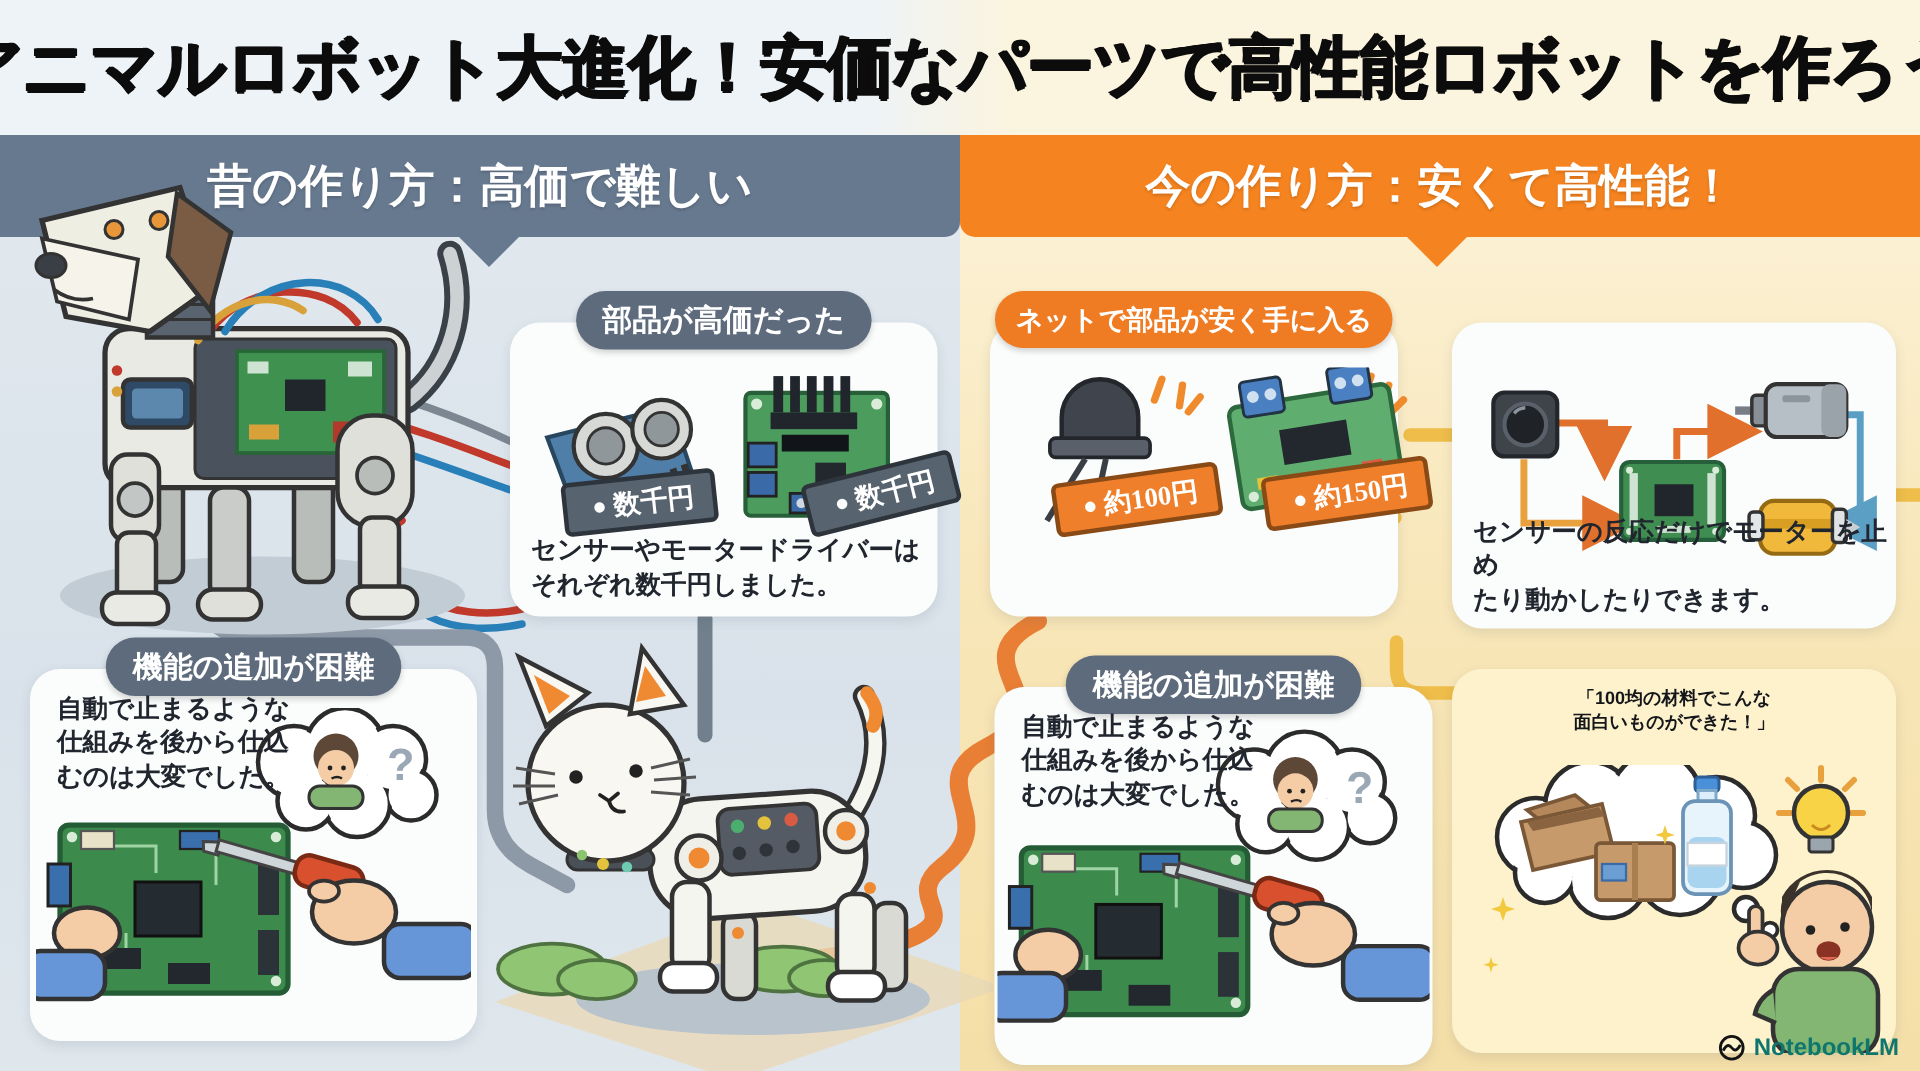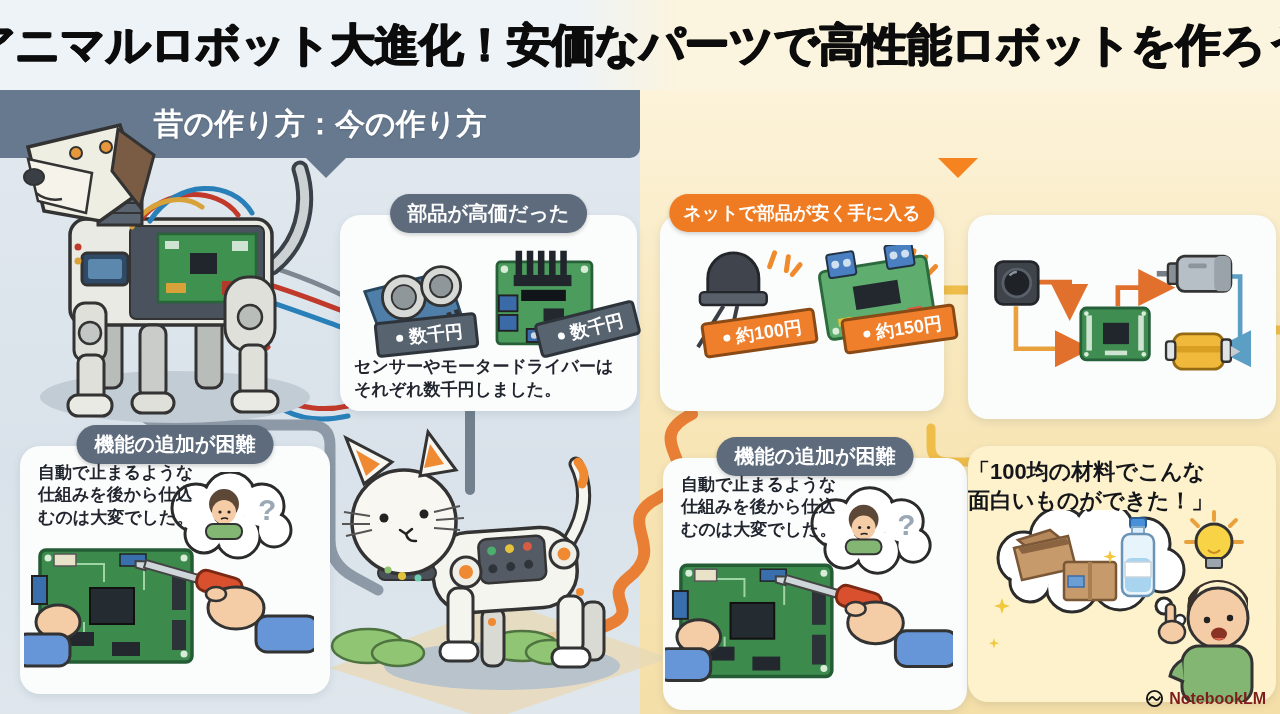--- a/index.html
+++ b/index.html
@@ -26,46 +26,46 @@
     border-left:20px solid transparent;border-right:20px solid transparent;}
   .notch.old{left:306px;border-top:20px solid #67798f;}
   .notch.new{left:938px;border-top:20px solid #f5831f;}
   
   .connectors{position:absolute;left:0;top:90px;z-index:1;}
   
   .dog{position:absolute;left:0;top:95px;z-index:1;}
   .cat{position:absolute;left:330px;top:420px;z-index:2;}
   
   .card{position:absolute;background:#fbfcfc;border-radius:20px;z-index:2;
-    box-shadow:0 3px 8px rgba(60,70,90,.12);padding-left:12px;}
+    box-shadow:0 3px 8px rgba(60,70,90,.12);}
   .card.yellow{background:#fdf2cc;}
   .badge{position:absolute;top:-21px;left:50%;transform:translateX(-50%);
     color:#fff;font-weight:900;font-size:20px;white-space:nowrap;
     padding:6px 18px;border-radius:24px;box-shadow:0 2px 4px rgba(0,0,0,.18);}
   .badge.slate{background:#5d6b7c;}
   .badge.orange{background:#ef7b23;}
   .badge.sm{font-size:18px;padding:7px 14px;}
   .caption{position:absolute;font-size:17px;font-weight:800;color:#20252e;
     line-height:1.32;white-space:pre-line;}
   
   .tag{position:absolute;color:#fff;font-weight:900;font-size:18px;white-space:nowrap;
     padding:3px 12px 3px 18px;border-radius:5px;border:3px solid #2e343b;
     display:flex;align-items:center;gap:6px;z-index:3;}
   .tag .hole{width:7px;height:7px;border-radius:50%;background:#fbfcfc;
     display:inline-block;flex:0 0 auto;}
   .tag.slate{background:#57636f;}
   .tag.orange{background:#ef7f2b;border-color:#8a4a16;}
   
-  .quote{position:absolute;top:12px;left:0;width:100%;text-align:left;
-    font-size:22px;font-weight:900;color:#14161a;line-height:1.3;white-space:pre-line;z-index:2;}
+  .quote{position:absolute;top:12px;left:0;width:100%;text-align:center;
+    font-size:12px;font-weight:900;color:#14161a;line-height:1.3;white-space:pre-line;z-index:2;}
   .card6-caption{position:absolute;left:14px;bottom:12px;width:200px;font-size:15px;
     font-weight:800;color:#20252e;line-height:1.35;white-space:pre-line;z-index:2;}
   
   .watermark{position:absolute;right:14px;bottom:6px;display:flex;align-items:center;gap:5px;
-    z-index:5;color:#7f1d1d;font-weight:700;font-size:16px;}
+    z-index:5;color:#0f766e;font-weight:700;font-size:16px;}
   .abs{position:absolute;}
 </style>
 </head>
 <body>
 
 <div class="stage">
 
   <div class="panel left"></div>
   <div class="panel right"></div>
 
@@ -83,21 +83,24 @@
 
     <path d="M692,324 C636,352 714,378 658,408 C612,432 670,456 628,488 C600,510 648,522 600,538 C570,548 552,546 540,551" stroke="#e87f35" stroke-width="12" fill="none" stroke-linecap="round"></path>
 
     <path d="M940,200 L976,200" stroke="#eebd4a" stroke-width="9" fill="none" stroke-linecap="round"></path>
     <path d="M918,255 L930,255" stroke="#eebd4a" stroke-width="9" fill="none" stroke-linecap="round"></path>
     <path d="M931,338 L931,356 Q931,372 948,372 L970,372" stroke="#eebd4a" stroke-width="9" fill="none" stroke-linecap="round"></path>
     <path d="M1264,240 L1280,240" stroke="#eebd4a" stroke-width="9" fill="none" stroke-linecap="round"></path>
   </svg>
 
   <div class="band old">
-    <span>昔の作り方：今の作り方</span>
+    <span>昔の作り方：高価で難しい</span>
+  </div>
+  <div class="band new">
+    <span>今の作り方：安くて高性能！</span>
   </div>
   <div class="notch old"></div>
   <div class="notch new"></div>
 
   <svg class="dog" width="340" height="340" viewBox="0 0 340 340">
     <ellipse cx="175" cy="302" rx="135" ry="26" fill="#c2ccd5"></ellipse>
     <path d="M272,172 C300,150 312,112 300,74" stroke="#3a4148" stroke-width="17" fill="none" stroke-linecap="round"></path>
     <path d="M272,172 C300,150 312,112 300,74" stroke="#ccd1d4" stroke-width="9" fill="none" stroke-linecap="round"></path>
     <rect x="96" y="205" width="26" height="88" rx="9" fill="#b9bdb9" stroke="#333" stroke-width="3"></rect>
     <rect x="196" y="205" width="26" height="88" rx="9" fill="#b9bdb9" stroke="#333" stroke-width="3"></rect>
@@ -306,21 +309,21 @@
       <g>
         <ellipse cx="34" cy="150" rx="22" ry="17" fill="#f4cda6" stroke="#333" stroke-width="3"></ellipse>
         <rect x="-8" y="162" width="54" height="32" rx="11" fill="#6695d8" stroke="#333" stroke-width="3"></rect>
       </g>
     </svg>
     <div class="caption" style="left:18px;top:16px;">自動で止まるような
 仕組みを後から仕込
 むのは大変でした。</div>
   </div>
 
-  <div class="card" style="left:660px;top:215px;width:272px;height:196px;">
+  <div class="card" style="left:660px;top:215px;width:272px;height:196px;font-family:Liberation Serif, serif;">
     <div class="badge orange sm">ネットで部品が安く手に入る</div>
     <svg class="abs" style="left:10px;top:30px;" width="272" height="110" viewBox="0 0 272 112">
       <g>
         <path d="M36,34 a26,26 0 0 1 52,0 v16 h-52 z" fill="#40454d" stroke="#23262b" stroke-width="3"></path>
         <rect x="28" y="48" width="68" height="13" rx="4" fill="#596069" stroke="#23262b" stroke-width="2.5"></rect>
         <line x1="52" y1="62" x2="26" y2="104" stroke="#3a3f45" stroke-width="4"></line>
         <line x1="66" y1="62" x2="56" y2="108" stroke="#3a3f45" stroke-width="4"></line>
       </g>
       <g stroke="#ef8a2d" stroke-width="5" stroke-linecap="round">
         <line x1="104" y1="8" x2="99" y2="22"></line>
@@ -393,20 +396,22 @@
         <rect x="24" y="16" width="20" height="5" rx="2" fill="#8d959c"></rect>
       </g>
       <g transform="translate(196,92)">
         <rect x="4" y="4" width="54" height="38" rx="10" fill="#f0b93c" stroke="#946a12" stroke-width="3"></rect>
         <rect x="4" y="17" width="54" height="7" fill="#d99f23"></rect>
         <rect x="56" y="10" width="10" height="24" rx="3" fill="#dfe3e6" stroke="#333" stroke-width="2.5"></rect>
         <polygon points="66,17 76,23 66,29" fill="#c9ced2"></polygon>
         <rect x="-4" y="12" width="10" height="20" rx="3" fill="#e2e6e9" stroke="#333" stroke-width="2.5"></rect>
       </g>
     </svg>
+    <div class="caption" style="left:14px;right:4px;bottom:8px;">センサーの反応だけでモーターを止め
+たり動かしたりできます。</div>
   </div>
 
   <div class="card" style="left:663px;top:458px;width:292px;height:252px;">
     <div class="badge slate">機能の追加が困難</div>
     <svg class="abs" style="left:2px;top:28px;" width="288" height="220" viewBox="0 0 290 218">
       <g>
         <g fill="#fff" stroke="#2b2b2b" stroke-width="3">
           <circle cx="172" cy="36" r="24"></circle>
             <circle cx="206" cy="26" r="26"></circle>
             <circle cx="238" cy="34" r="22"></circle>

